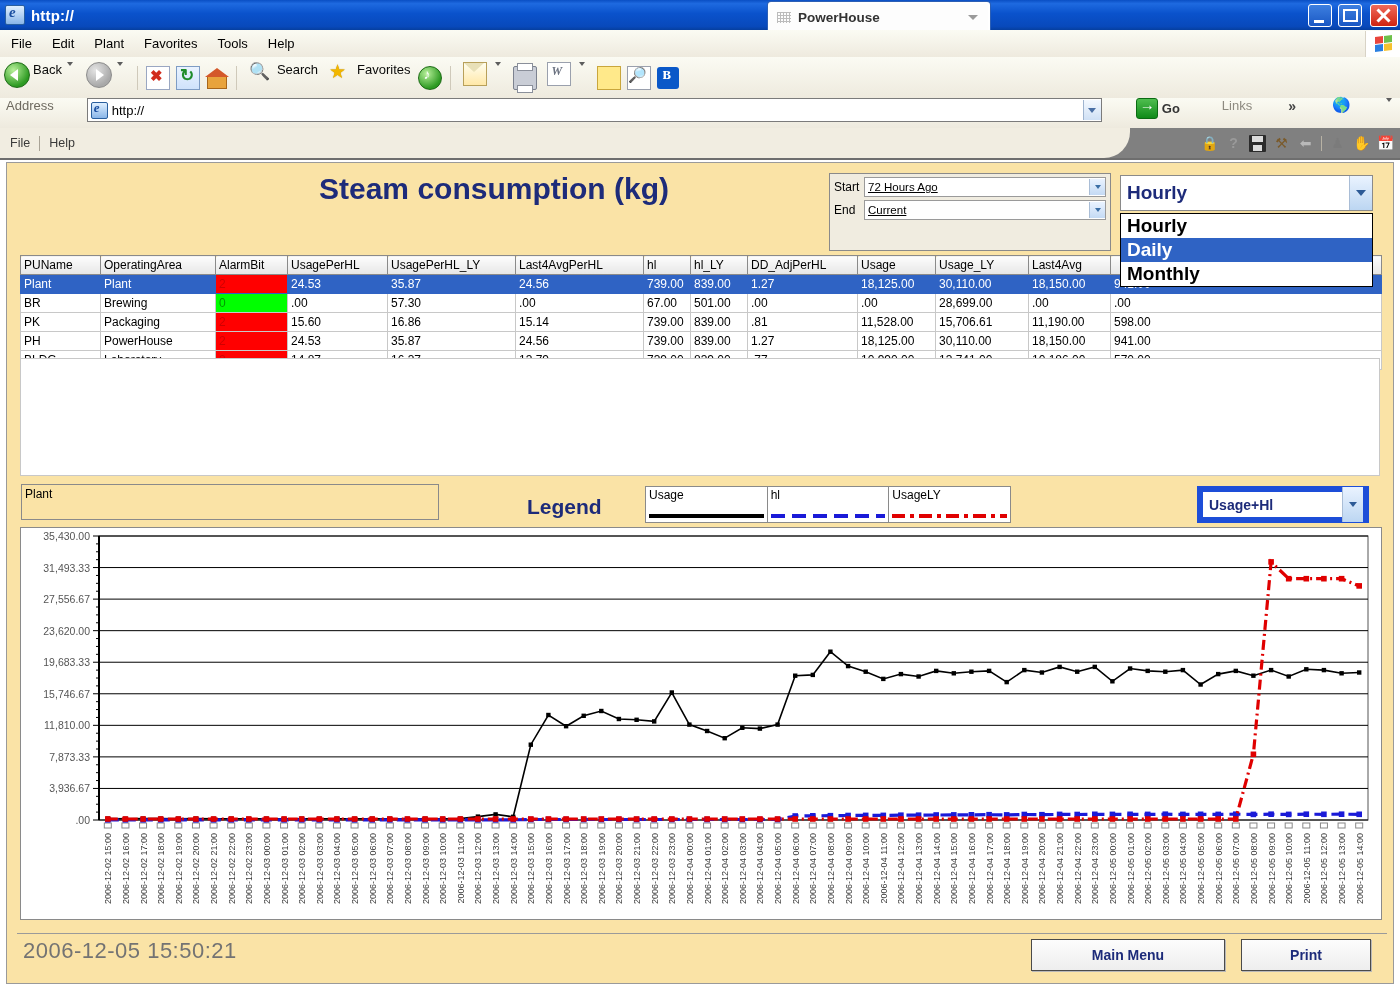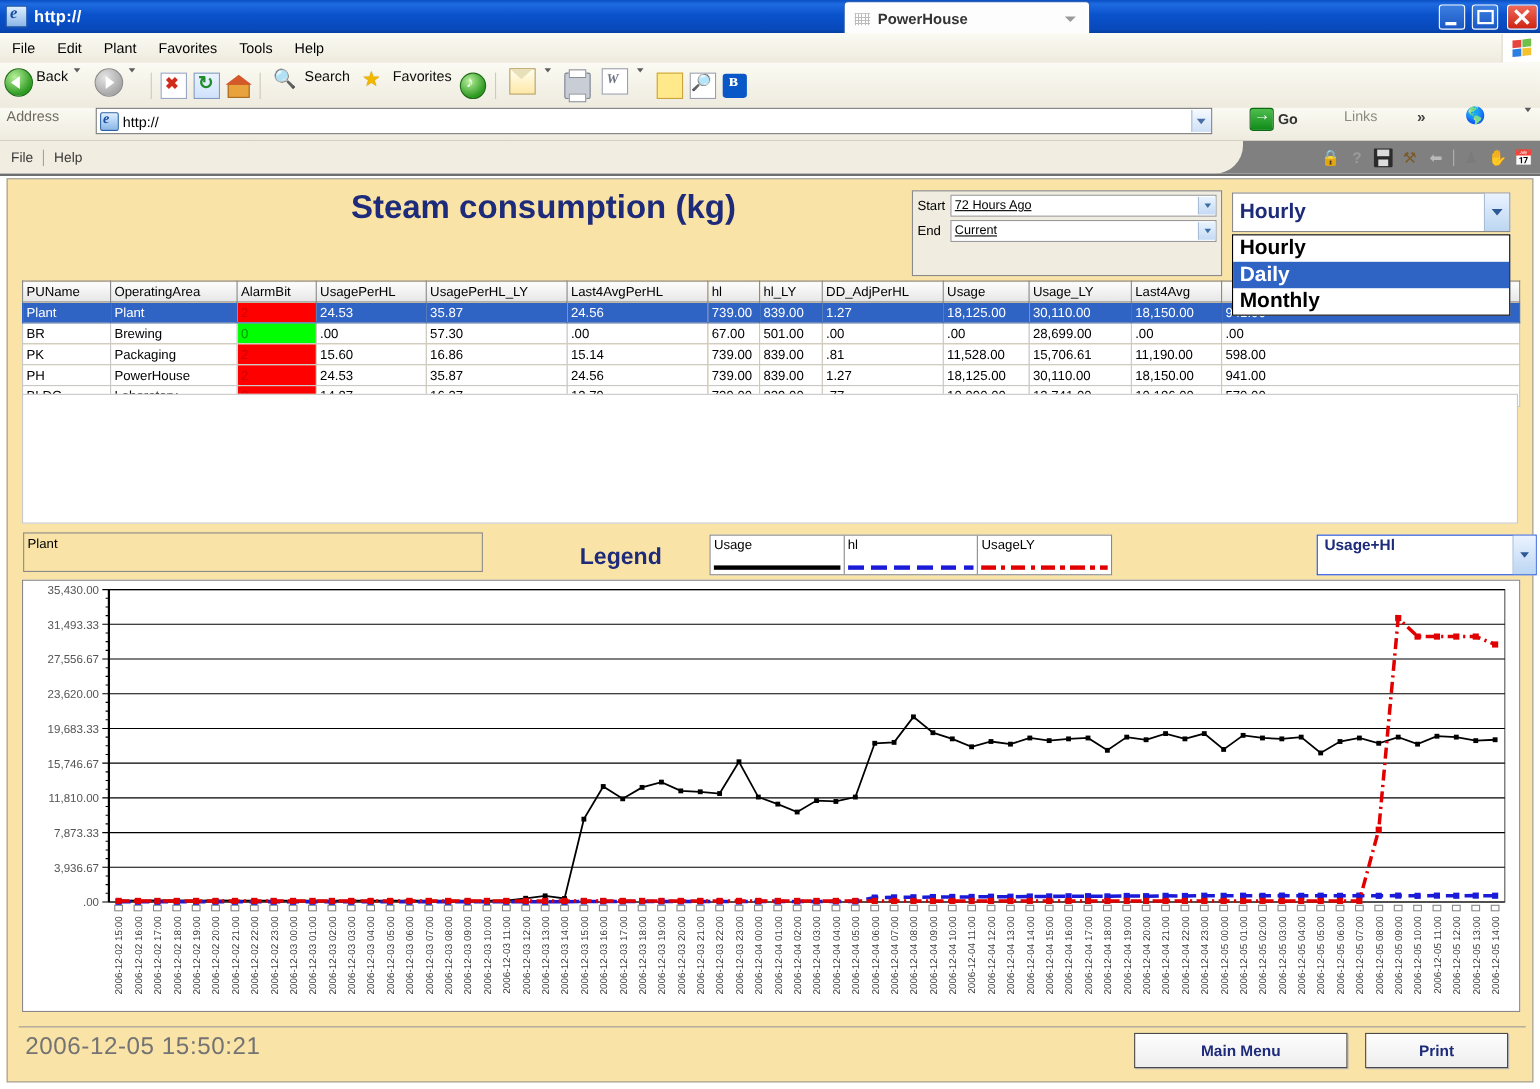--- a/index.html
+++ b/index.html
@@ -193,22 +193,22 @@
   #legend-label{position:absolute;left:520px;top:332px;font-size:21px;font-weight:bold;color:#1d2b7a;}
   #legend-box{position:absolute;left:638px;top:323px;width:366px;height:37px;
     background:#fff;border:1px solid #8a8a8a;box-sizing:border-box;display:flex;}
   .lgcell{flex:1;position:relative;border-right:1px solid #8a8a8a;}
   .lgcell:last-child{border-right:none;}
   .lgcell .lgt{font-size:12px;color:#000;margin:1px 0 0 3px;display:block;}
   .lgline{position:absolute;left:3px;right:3px;bottom:4px;height:4px;}
   .lgline.solid{background:#000;}
   .lgline.dashed{background:repeating-linear-gradient(90deg,#1a1ad8 0 14px,transparent 14px 21px);}
   .lgline.dashdot{background:repeating-linear-gradient(90deg,#e00000 0 13px,transparent 13px 18px,#e00000 18px 22px,transparent 22px 27px);}
-  #series-combo{position:absolute;left:1190px;top:323px;width:200px;height:37px;
-    background:#fff;border:1px solid #1d4ed8;box-sizing:border-box;display:flex;}
+  #series-combo{position:absolute;left:1190px;top:323px;width:172px;height:37px;
+    background:#fff;border:6px solid #1d4ed8;box-sizing:border-box;display:flex;align-items:center;}
   #series-combo .sv{font-size:14px;font-weight:bold;color:#1d2b7a;margin-left:6px;}
   #series-combo .sarr{margin-left:auto;width:20px;height:35px;background:linear-gradient(#eaf3ff,#bcd6f2);
     border-left:1px solid #a9bdd6;display:flex;align-items:center;justify-content:center;}
   #series-combo .sarr:after{content:"";width:0;height:0;border-left:4.5px solid transparent;
     border-right:4.5px solid transparent;border-top:5px solid #2d5a96;}
   
   #chart-wrap{position:absolute;left:13px;top:364px;width:1362px;height:393px;
     background:#fff;border:1px solid #8a8a8a;box-sizing:border-box;overflow:hidden;}
   #chart-svg{display:block;}
   

